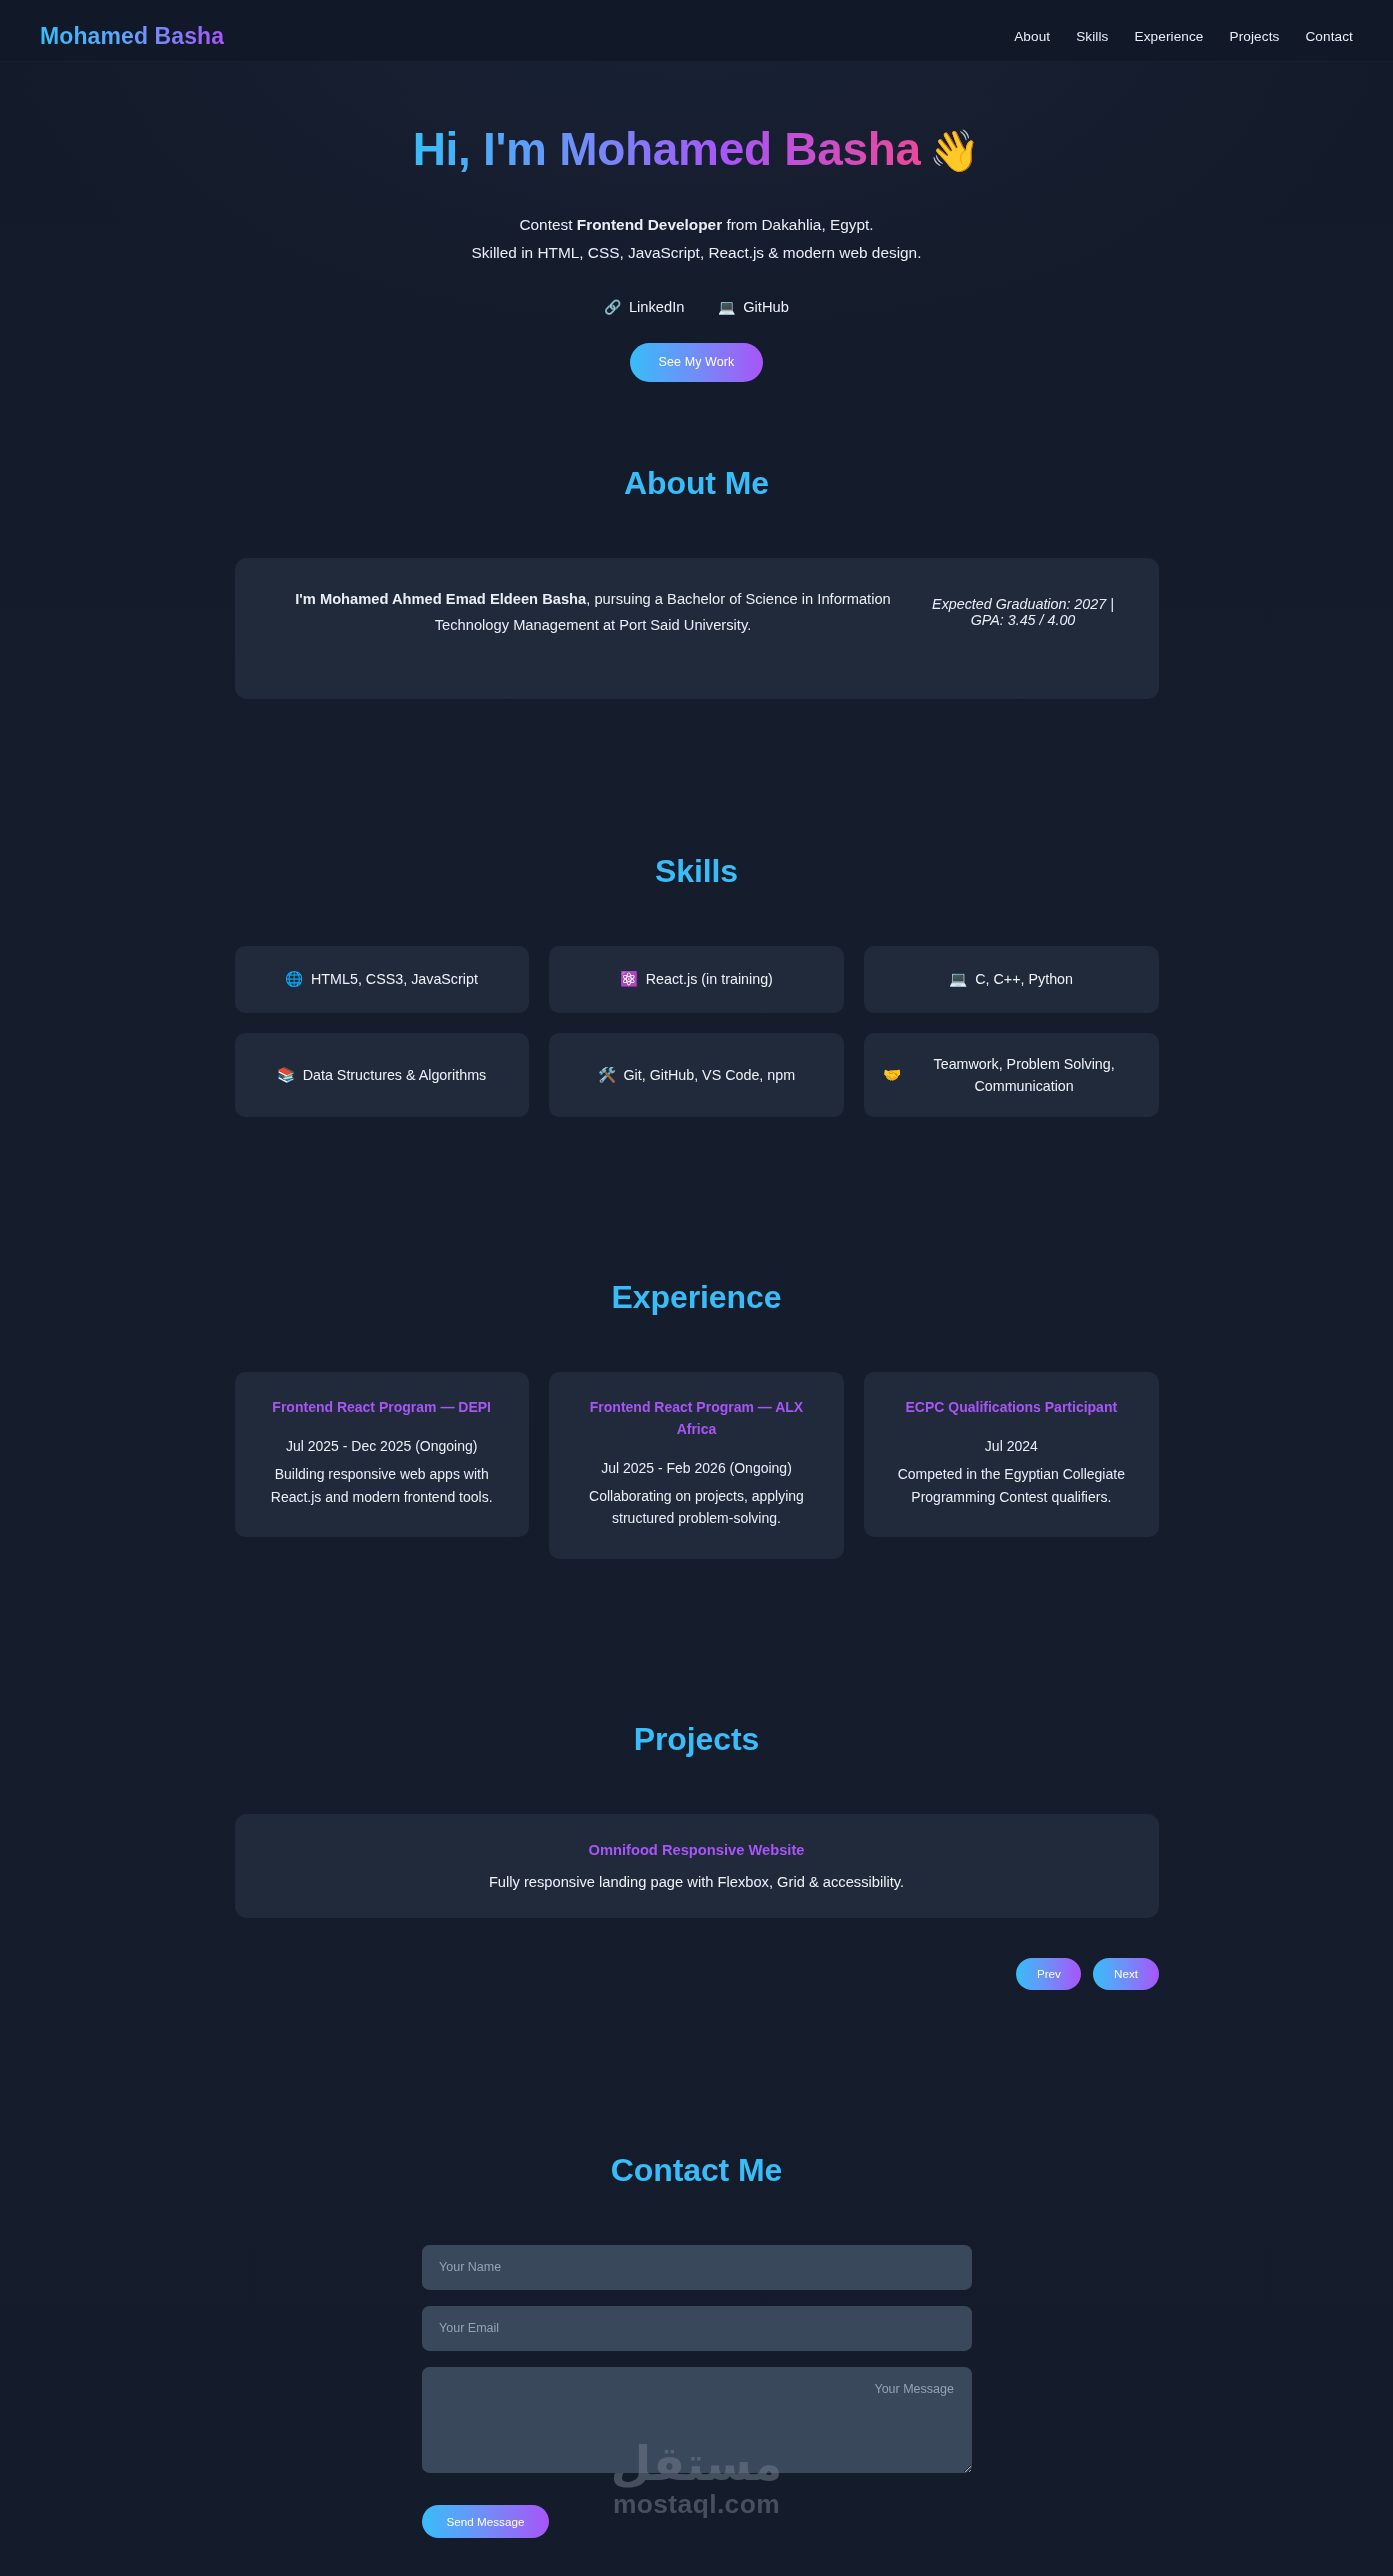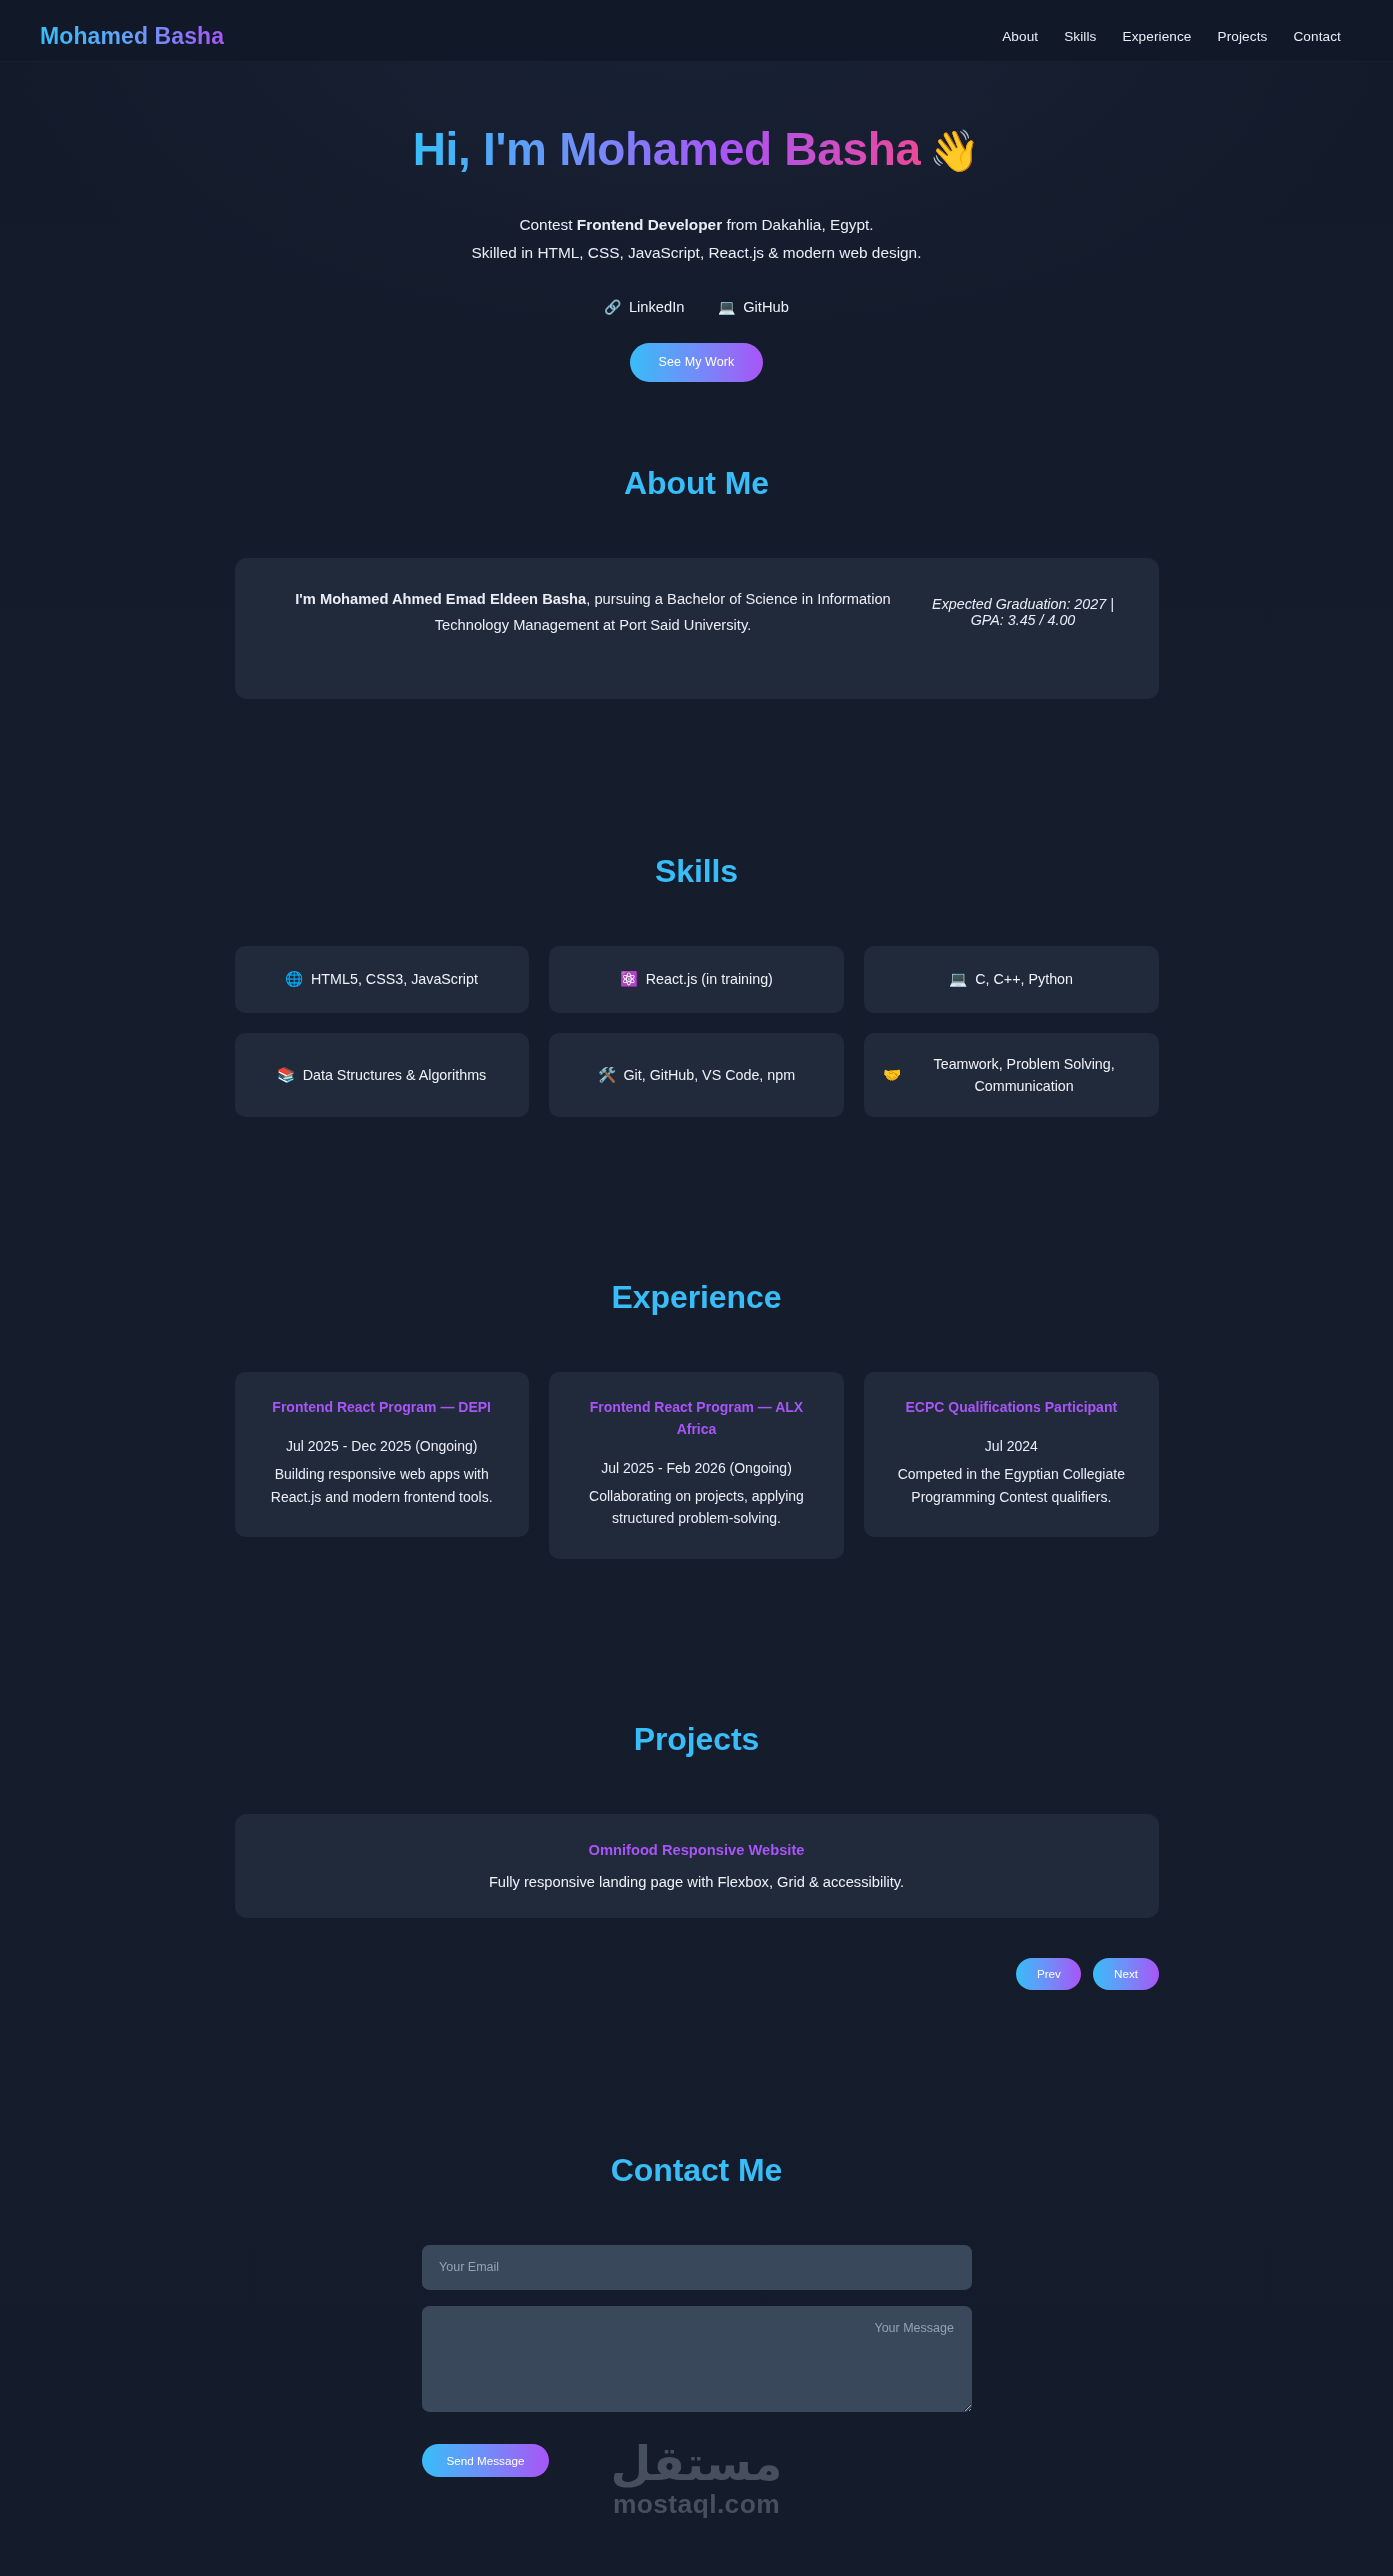--- a/index.html
+++ b/index.html
@@ -53,21 +53,21 @@
     background-clip: text;
     color: transparent;
     -webkit-text-fill-color: transparent;
     cursor: pointer;
   }
   .nav-links {
     display: flex;
     align-items: center;
     gap: 26px;
     list-style: none;
-    margin: 12px;
+    margin: 0;
     padding: 0;
   }
   .nav-links a {
     color: #e8ecf4;
     text-decoration: none;
     font-size: 13.6px;
     letter-spacing: 0.1px;
     cursor: pointer;
   }
 
@@ -470,20 +470,21 @@
         <button class="btn-grad">Next</button>
       </div>
     </div>
   </section>
 
   <section class="section" id="contact">
     <div class="wrap">
       <h2 class="section-title">Contact Me</h2>
 
       <form class="contact-form">
+        <input class="field input" type="text" placeholder="Your Name" style="">
         <input class="field input" type="email" placeholder="Your Email" style="">
         <textarea class="field textarea" placeholder="Your Message" style=""></textarea>
         <div class="send-wrap">
           <button type="submit" class="btn-grad send-btn">Send Message</button>
         </div>
       </form>
     </div>
   </section>
 
 </div>

